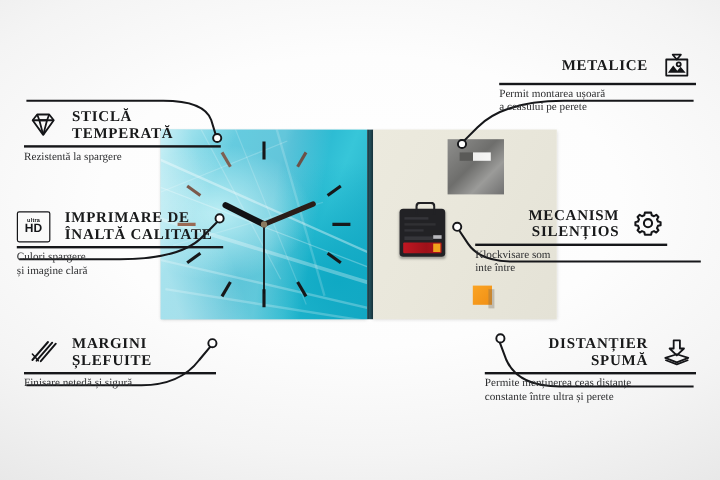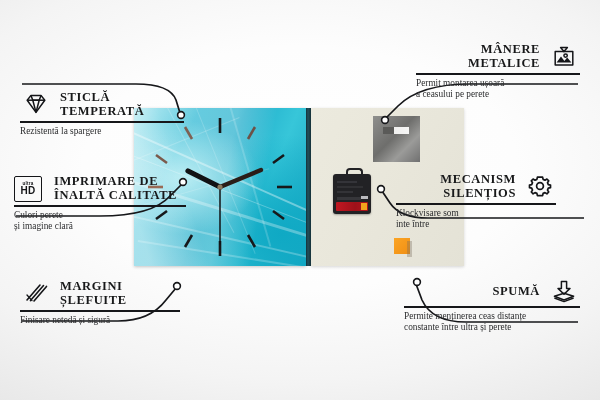--- a/index.html
+++ b/index.html
@@ -183,21 +183,21 @@
           <span class="hd-t">HD</span>
         </span>
       </span>
       <span>
         <span class="ct-title" style="display:block">IMPRIMARE DE</span>
         <span class="ct-title" style="display:block">ÎNALTĂ CALITATE</span>
       </span>
     </div>
     <div class="ct-rule" style="width:172px"></div>
     <div class="ct-sub">
-      <span style="display:block">Culori perete</span>
+      <span style="display:block">Culori spargere</span>
       <span style="display:block">și imagine clară</span>
     </div>
   </div>
 
   <div class="callout left" style="left:20px;top:279px;width:160px;">
     <div class="ct-head">
       <span class="ico">
         <svg viewBox="0 0 26 24">
             <g stroke="#141518" stroke-width="1.6" stroke-linecap="round">
           <line x1="4" y1="19" x2="17" y2="4"></line>
@@ -214,21 +214,20 @@
     </div>
     <div class="ct-rule" style="width:160px"></div>
     <div class="ct-sub">
       <span style="display:block">Finisare netedă și sigură</span>
     </div>
   </div>
 
   <div class="callout right" style="left:416px;top:42px;width:164px;">
     <div class="ct-head">
       <span style="text-align:right">
-        <span class="ct-title" style="display:block">MÂNERE</span>
         <span class="ct-title" style="display:block">METALICE</span>
       </span>
       <span class="ico">
         <svg viewBox="0 0 26 24">
             <g fill="none" stroke="#141518" stroke-width="1.5" stroke-linejoin="round">
           <rect x="4.2" y="7.6" width="17.6" height="13.4"></rect>
           <path d="M13,7.6 L9.6,3.6 L16.4,3.6 Z"></path>
           <path d="M5.6,18.6 L10,12.6 L13.4,17 L16.2,13.6 L20.4,18.6 Z" fill="#141518" stroke="none"></path>
           <circle cx="14.6" cy="11.6" r="1.7"></circle>
         </g>
@@ -260,20 +259,21 @@
     <div class="ct-rule" style="width:160px"></div>
     <div class="ct-sub">
       <span style="display:block">Klockvisare som</span>
       <span style="display:block">inte între</span>
     </div>
   </div>
 
   <div class="callout right" style="left:404px;top:279px;width:176px;">
     <div class="ct-head">
       <span style="text-align:right">
+        <span class="ct-title" style="display:block">DISTANȚIER</span>
         <span class="ct-title" style="display:block">SPUMĂ</span>
       </span>
       <span class="ico">
         <svg viewBox="0 0 26 24">
             <g fill="none" stroke="#141518" stroke-width="1.5" stroke-linejoin="round">
           <path d="M10.4,2.6 L15.6,2.6 L15.6,9.4 L19,9.4 L13,15.2 L7,9.4 L10.4,9.4 Z"></path>
           <path d="M13,14.2 L22.6,17.2 L13,21 L3.4,17.2 Z"></path>
           <path d="M3.4,19 L13,22.6 L22.6,19"></path>
         </g>
           </svg>

